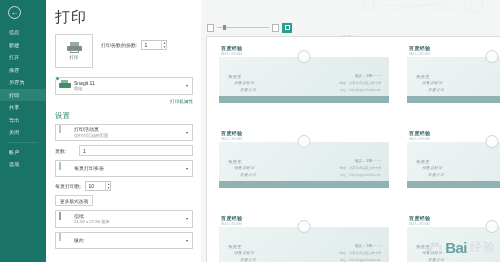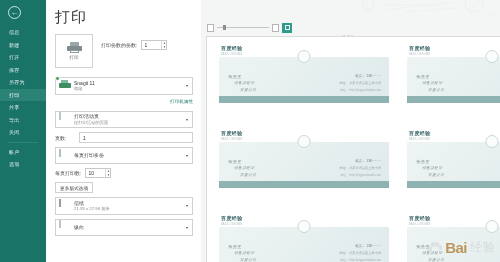--- a/index.html
+++ b/index.html
@@ -209,21 +209,21 @@
   }
   .card-web {
     position: absolute; right: 8px; top: 31px; font-size: 3px; color: #a3b4b6;
   }
 
   .watermark {
     position: absolute; right: 4px; bottom: 6px;
     display: flex; align-items: flex-end; gap: 3px;
     opacity: .62; pointer-events: none;
   }
-  .wm-logo { font-size: 15px; color: #a16207; letter-spacing: -.5px; font-weight: bold; }
+  .wm-logo { font-size: 15px; color: #0f766e; letter-spacing: -.5px; font-weight: bold; }
   .wm-text { font-size: 12px; color: #c9ccce; letter-spacing: 1px; }
   .wm-paw { position: relative; width: 16px; height: 14px; }
   .wm-paw span { position: absolute; background: #d3d6d8; border-radius: 50%; }
 </style>
 </head>
 <body>
 
 <div class="app">
 
   <div class="sidebar">
@@ -302,20 +302,23 @@
       <span class="txt">
         <span class="t1" style="display:block">Snagit 11</span>
         <span class="t2" style="display:block">就绪</span>
       </span>
       <span class="caret">▾</span>
     </div>
 
     <div class="props-link">打印机属性</div>
 
     
+    <div class="sec-title">
+      <span>设置</span>
+    </div>
 
     <div class="combo">
       <span class="ic"><span class="doc-ic"></span></span>
       <span class="txt">
         <span class="t1" style="display:block">打印活动页</span>
         <span class="t2" style="display:block">仅打印活动的页面</span>
       </span>
       <span class="caret">▾</span>
     </div>
 

